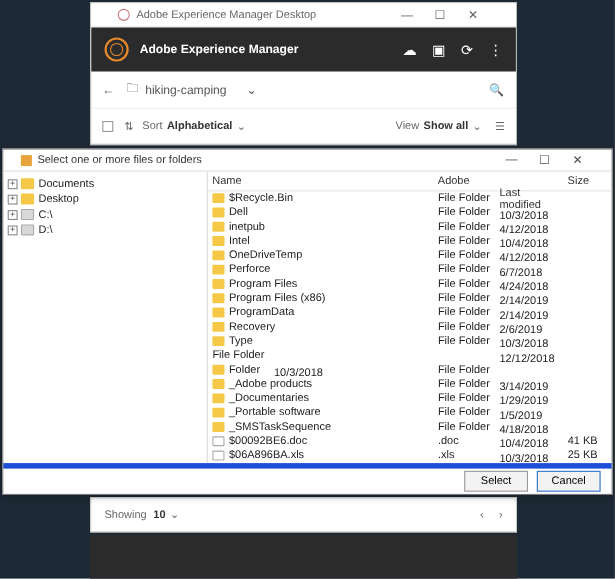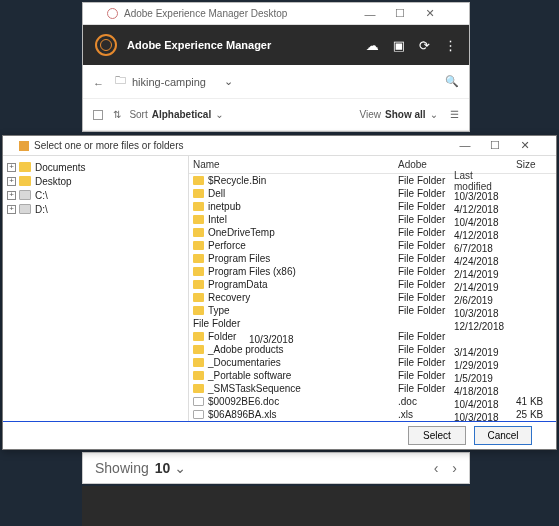--- a/index.html
+++ b/index.html
@@ -28,21 +28,21 @@
   .aem-toolbar { height: 32px; display: flex; align-items: center; padding: 0 10px; font-size: 10px; color: #666; border-bottom: 1px solid #eee; }
   .aem-toolbar .chk { width: 10px; height: 10px; border: 1px solid #999; margin-right: 10px; }
   .aem-toolbar .sort-icon { margin-right: 8px; cursor: pointer; }
   .aem-toolbar .sort-lbl { margin-right: 4px; }
   .aem-toolbar .sort-val { font-weight: 600; color: #333; margin-right: 4px; }
   .aem-toolbar .chev { margin-right: auto; }
   .aem-toolbar .view-lbl { margin-right: 4px; }
   .aem-toolbar .view-val { font-weight: 600; color: #333; margin-right: 4px; }
   .aem-toolbar .list-icon { margin-left: 12px; cursor: pointer; }
 
-  .aem-footer { position: absolute; left: 82px; top: 452px; width: 388px; height: 32px; background: #fff; border: 1px solid #ccc; display: flex; align-items: center; padding: 0 12px; font-size: 14px; color: #666; }
+  .aem-footer { position: absolute; left: 82px; top: 452px; width: 388px; height: 32px; background: #fff; border: 1px solid #ccc; display: flex; align-items: center; padding: 0 12px; font-size: 10px; color: #666; }
   .aem-footer .showing { margin-right: 6px; }
   .aem-footer .cnt { font-weight: 600; color: #333; margin-right: 4px; }
   .aem-footer .pager { margin-left: auto; display: flex; gap: 14px; }
   .aem-footer-dark { position: absolute; left: 82px; top: 486px; width: 388px; height: 40px; background: #2b2b2b; }
 
   
   .dlg { position: absolute; left: 2px; top: 135px; width: 555px; height: 315px; background: #fff; border: 1px solid #7a7a7a; display: flex; flex-direction: column; font-size: 10px; box-shadow: 0 2px 8px rgba(0,0,0,0.3); }
   .dlg-titlebar { height: 20px; display: flex; align-items: center; padding: 0 16px; border-bottom: 1px solid #ddd; }
   .dlg-titlebar .ico { width: 10px; height: 10px; background: #e8a33d; margin-right: 5px; }
   .dlg-titlebar .txt { flex: 1; color: #333; font-size: 10px; }
@@ -66,21 +66,21 @@
   .col-size { width: 44px; text-align: left; padding-right: 10px; }
 
   .list-rows { flex: 1; overflow: auto; }
   .file-row { display: flex; height: 13px; align-items: center; font-size: 10px; color: #222; cursor: pointer; }
   .file-row > div { padding: 0 4px; overflow: hidden; white-space: nowrap; }
   .file-ico { width: 11px; height: 9px; margin-right: 4px; flex-shrink: 0; }
   .file-ico.folder { background: #f5c947; border-radius: 1px; }
   .file-ico.file { background: #fff; border: 1px solid #aaa; border-radius: 1px; }
   .file-row .col-name { display: flex; align-items: center; }
 
-  .dlg-buttons { height: 28px; display: flex; align-items: center; justify-content: flex-end; gap: 8px; padding: 0 24px; border-top: 1px solid #1d4ed8; }
+  .dlg-buttons { height: 28px; display: flex; align-items: center; justify-content: flex-end; gap: 8px; padding: 0 10px; border-top: 5px solid #1d4ed8; }
   .dlg-btn { min-width: 58px; height: 19px; font-size: 10px; border: 1px solid #9a9a9a; background: #f3f3f3; cursor: pointer; }
   .dlg-btn.primary { border: 1px solid #2e72c9; }
 </style>
 </head>
 <body>
 
 <div class="aem-window">
   <div class="aem-titlebar">
     <div class="aem-logo-small"></div>
     <div class="aem-title">Adobe Experience Manager Desktop</div>

